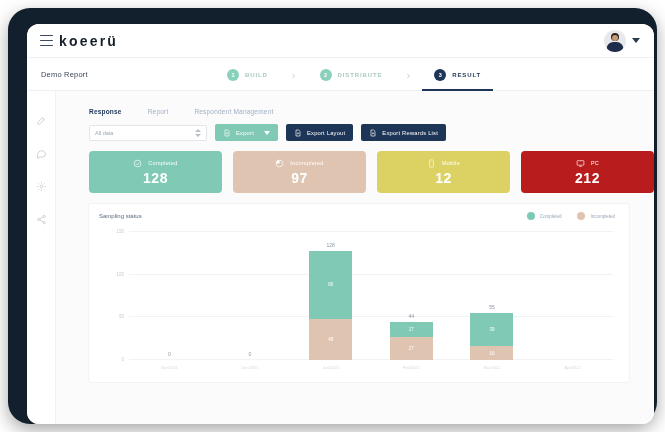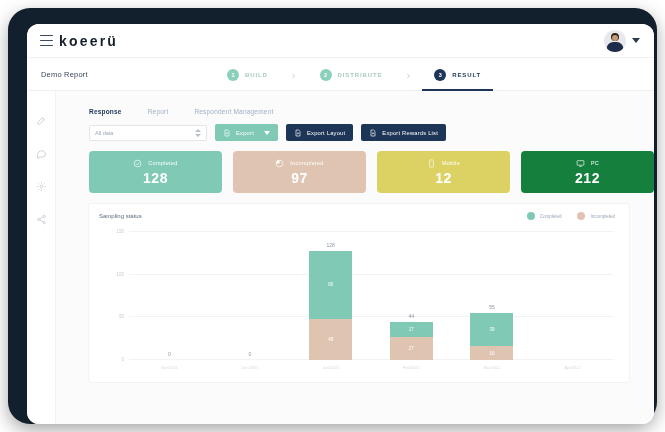--- a/index.html
+++ b/index.html
@@ -258,21 +258,21 @@
         <div class="card" style="background:#dcd264">
           <div class="crow">
             <svg width="9" height="9" viewBox="0 0 24 24" fill="none" stroke="#fff" stroke-width="1.8">
               <rect x="7" y="2.5" width="10" height="19" rx="2"></rect>
             </svg>
             <div class="clabel">Mobile</div>
           </div>
           <div class="cval">12</div>
         </div>
 
-        <div class="card" style="background:#15803d">
+        <div class="card" style="background:#b91c1c">
           <div class="crow">
             <svg width="9" height="9" viewBox="0 0 24 24" fill="none" stroke="#fff" stroke-width="1.8">
               <rect x="3" y="4.5" width="18" height="12" rx="1.5"></rect>
                 <path d="M9 20h6"></path>
             </svg>
             <div class="clabel">PC</div>
           </div>
           <div class="cval">212</div>
         </div>
       </div>

